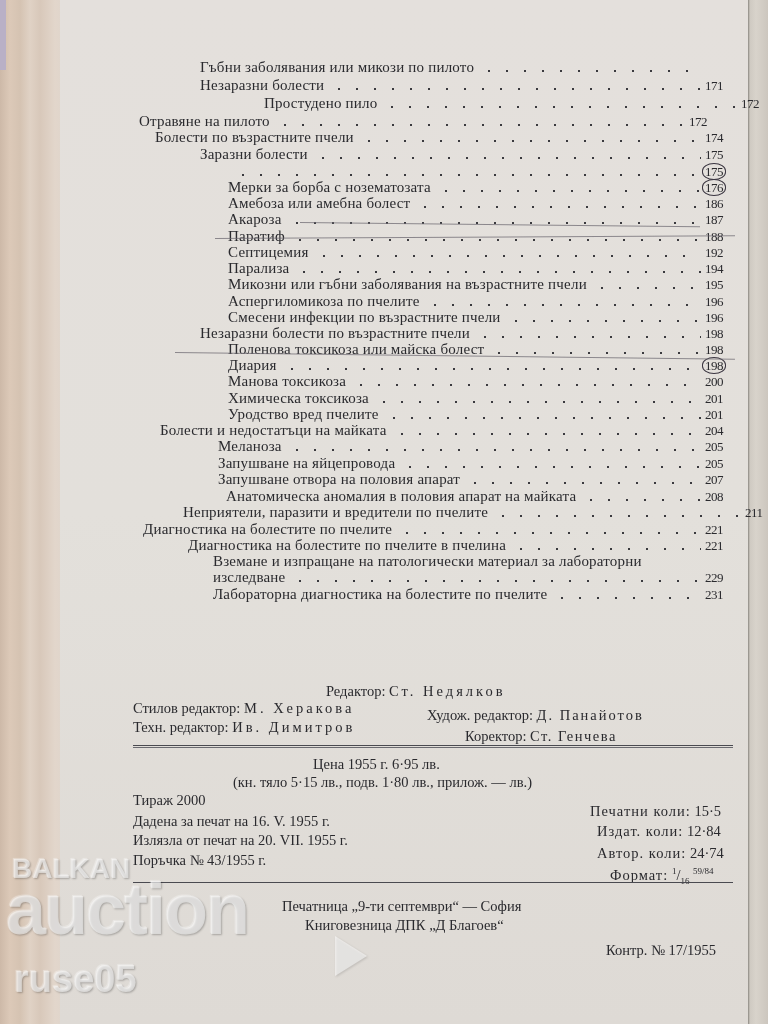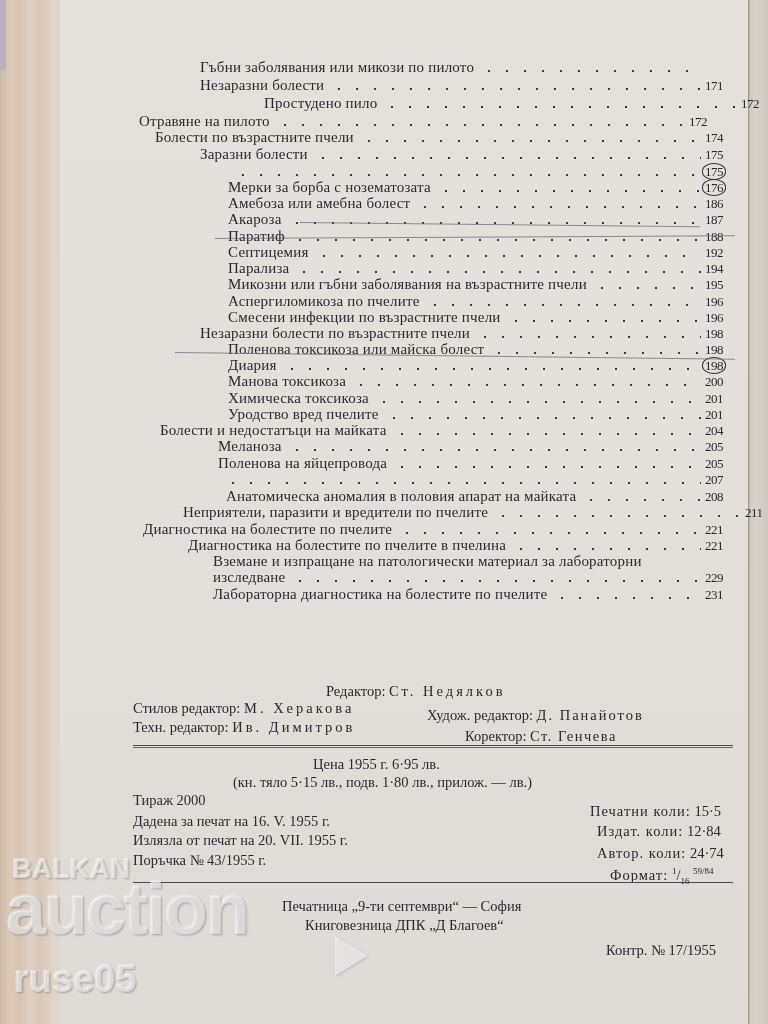--- a/index.html
+++ b/index.html
@@ -185,25 +185,26 @@
       <span class="toc-title">Болести и недостатъци на майката</span>
       <span class="toc-leader"></span>
       <span class="toc-page"><span>204</span></span>
     </div>
     <div class="toc-row" style="left: 218px; top: 438px; width: 517px;">
       <span class="toc-title">Меланоза</span>
       <span class="toc-leader"></span>
       <span class="toc-page"><span>205</span></span>
     </div>
     <div class="toc-row" style="left: 218px; top: 455px; width: 517px;">
-      <span class="toc-title">Поленова на яйцепровода</span>
+      <span class="toc-title">Запушване на яйцепровода</span>
       <span class="toc-leader"></span>
       <span class="toc-page"><span>205</span></span>
     </div>
     <div class="toc-row" style="left: 218px; top: 471px; width: 517px;">
+      <span class="toc-title">Запушване отвора на половия апарат</span>
       <span class="toc-leader"></span>
       <span class="toc-page"><span>207</span></span>
     </div>
     <div class="toc-row" style="left: 226px; top: 488px; width: 509px;">
       <span class="toc-title">Анатомическа аномалия в половия апарат на майката</span>
       <span class="toc-leader"></span>
       <span class="toc-page"><span>208</span></span>
     </div>
     <div class="toc-row" style="left: 143px; top: 504px; width: 592px; margin-left: 40px;">
       <span class="toc-title">Неприятели, паразити и вредители по пчелите</span>

